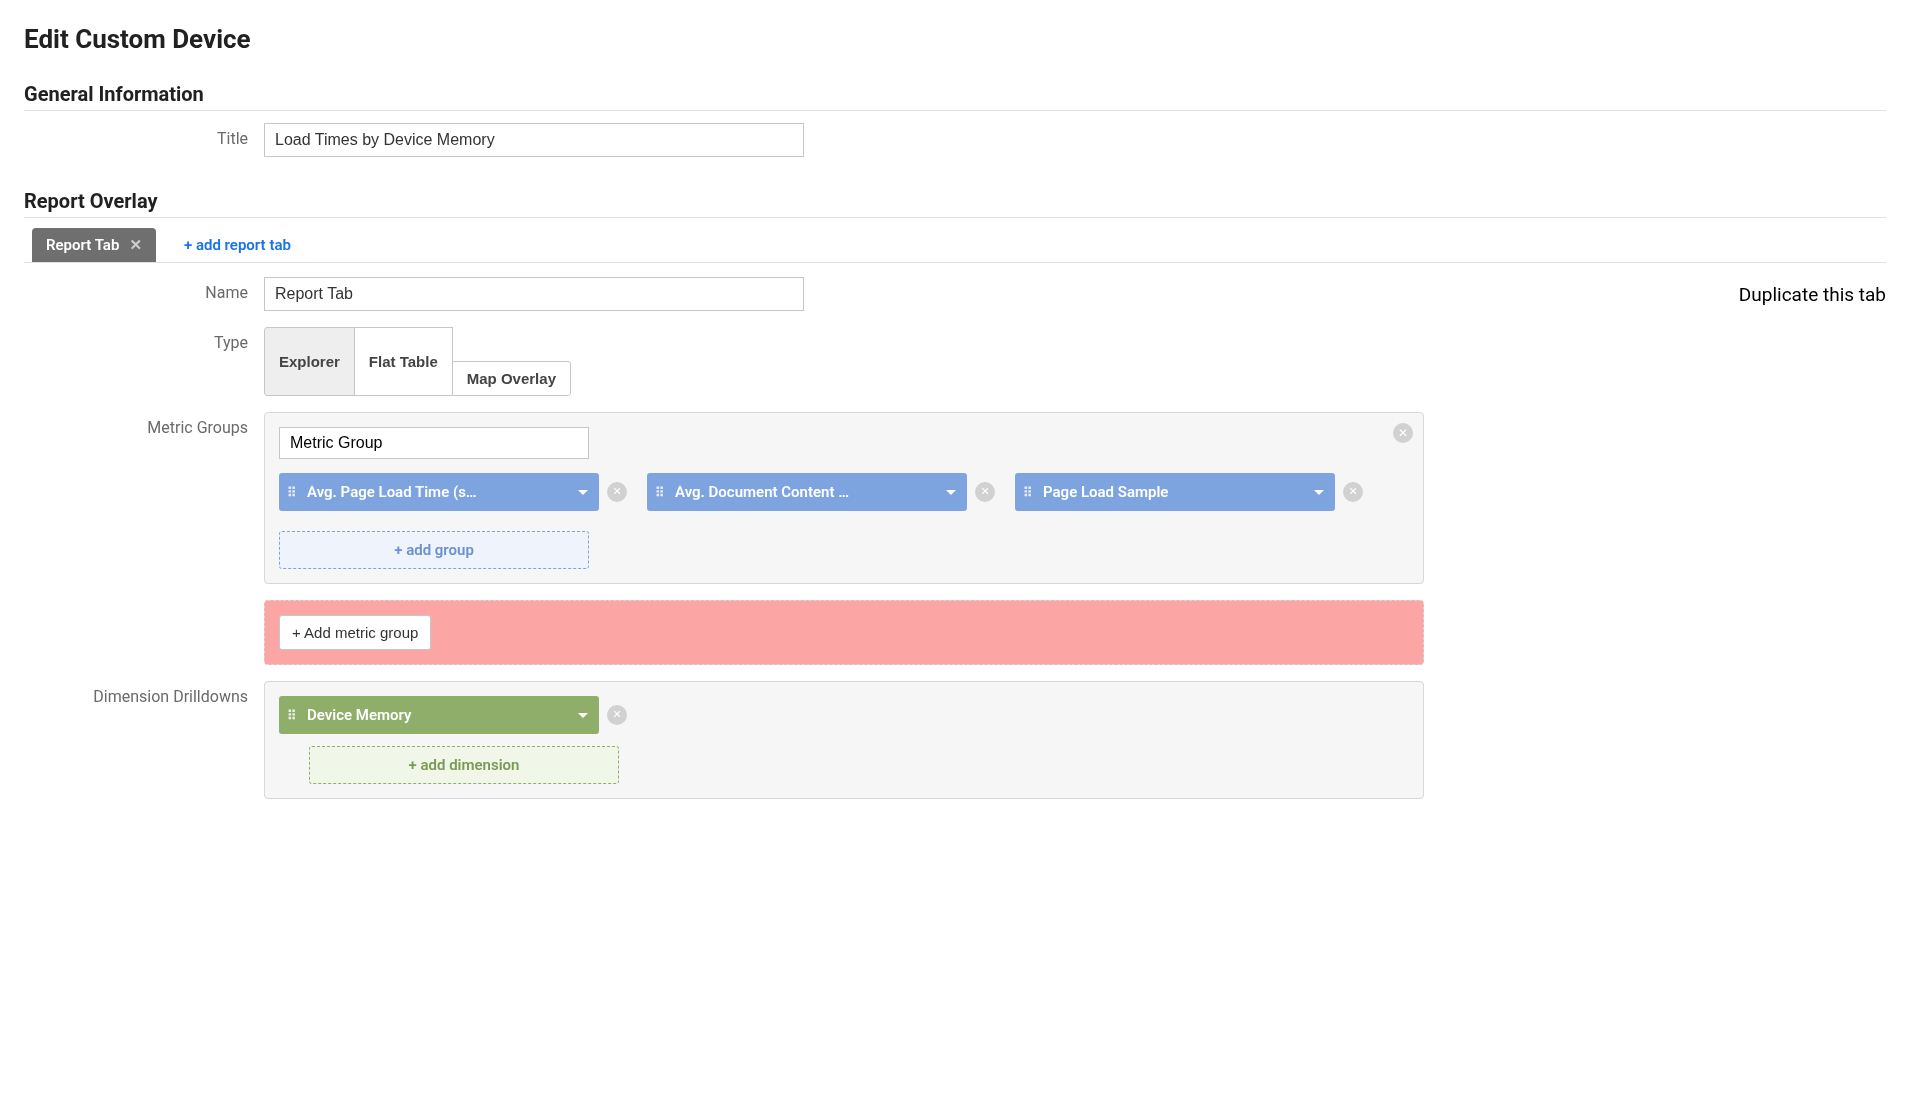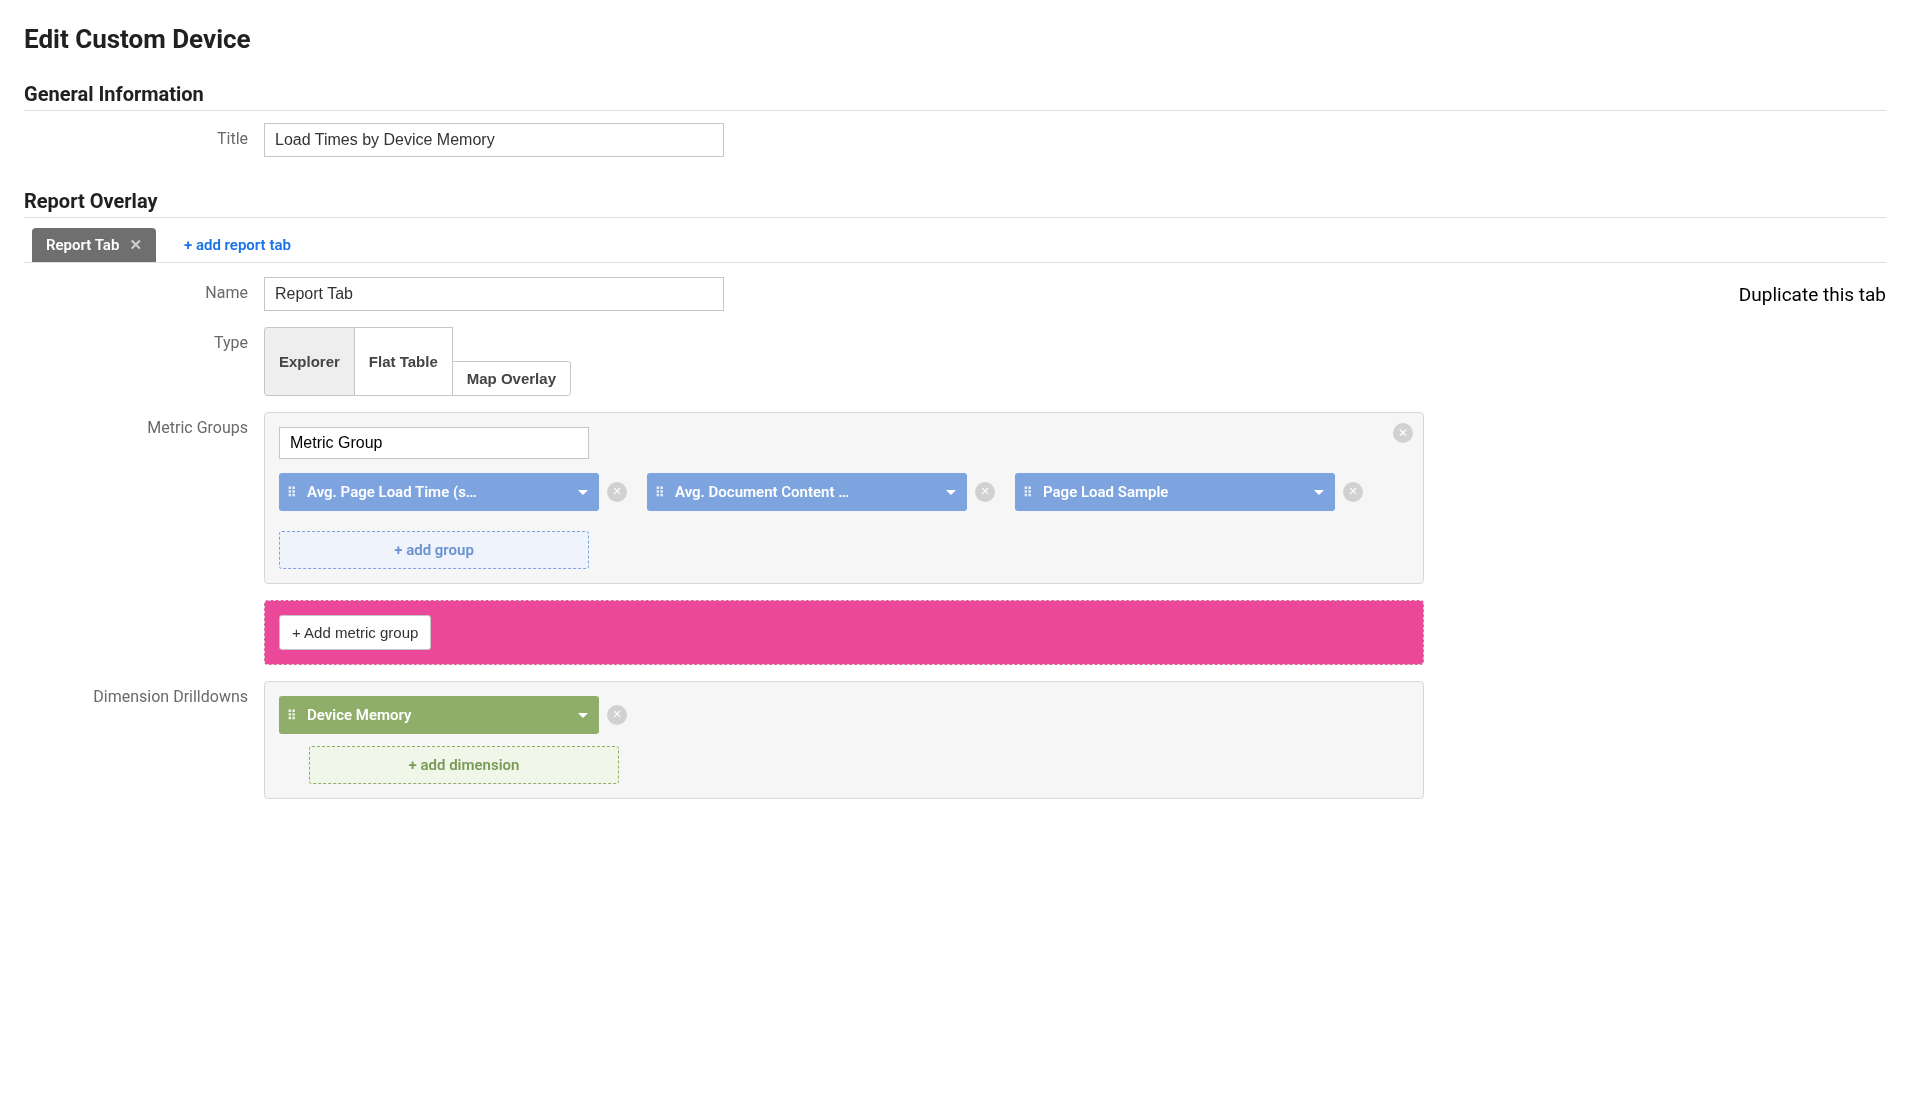--- a/index.html
+++ b/index.html
@@ -37,21 +37,21 @@
     color: #6a6a6a;
     font-size: 16px;
     padding-top: 6px;
     flex-shrink: 0;
   }
   .row-content {
     flex: 1;
     min-width: 0;
   }
   input.text-input {
-    width: 460px;
+    width: 540px;
     height: 34px;
     border: 1px solid #c6c6c6;
     padding: 4px 10px;
     font-size: 16px;
     color: #333;
     background: #fff;
   }
 
   
   .tabs-bar {
@@ -122,21 +122,21 @@
     border-radius: 4px;
     background: #f6f6f6;
     padding: 14px;
     position: relative;
     width: 1160px;
     max-width: 100%;
   }
   .panel + .panel { margin-top: 14px; }
   .panel.dashed {
     border-style: dashed;
-    background: #ec4899;
+    background: #fca5a5;
   }
   .panel-remove {
     position: absolute;
     top: 10px;
     right: 10px;
     width: 20px; height: 20px;
     border-radius: 50%;
     background: #d1d1d1;
     color: #fff;
     font-size: 12px;

